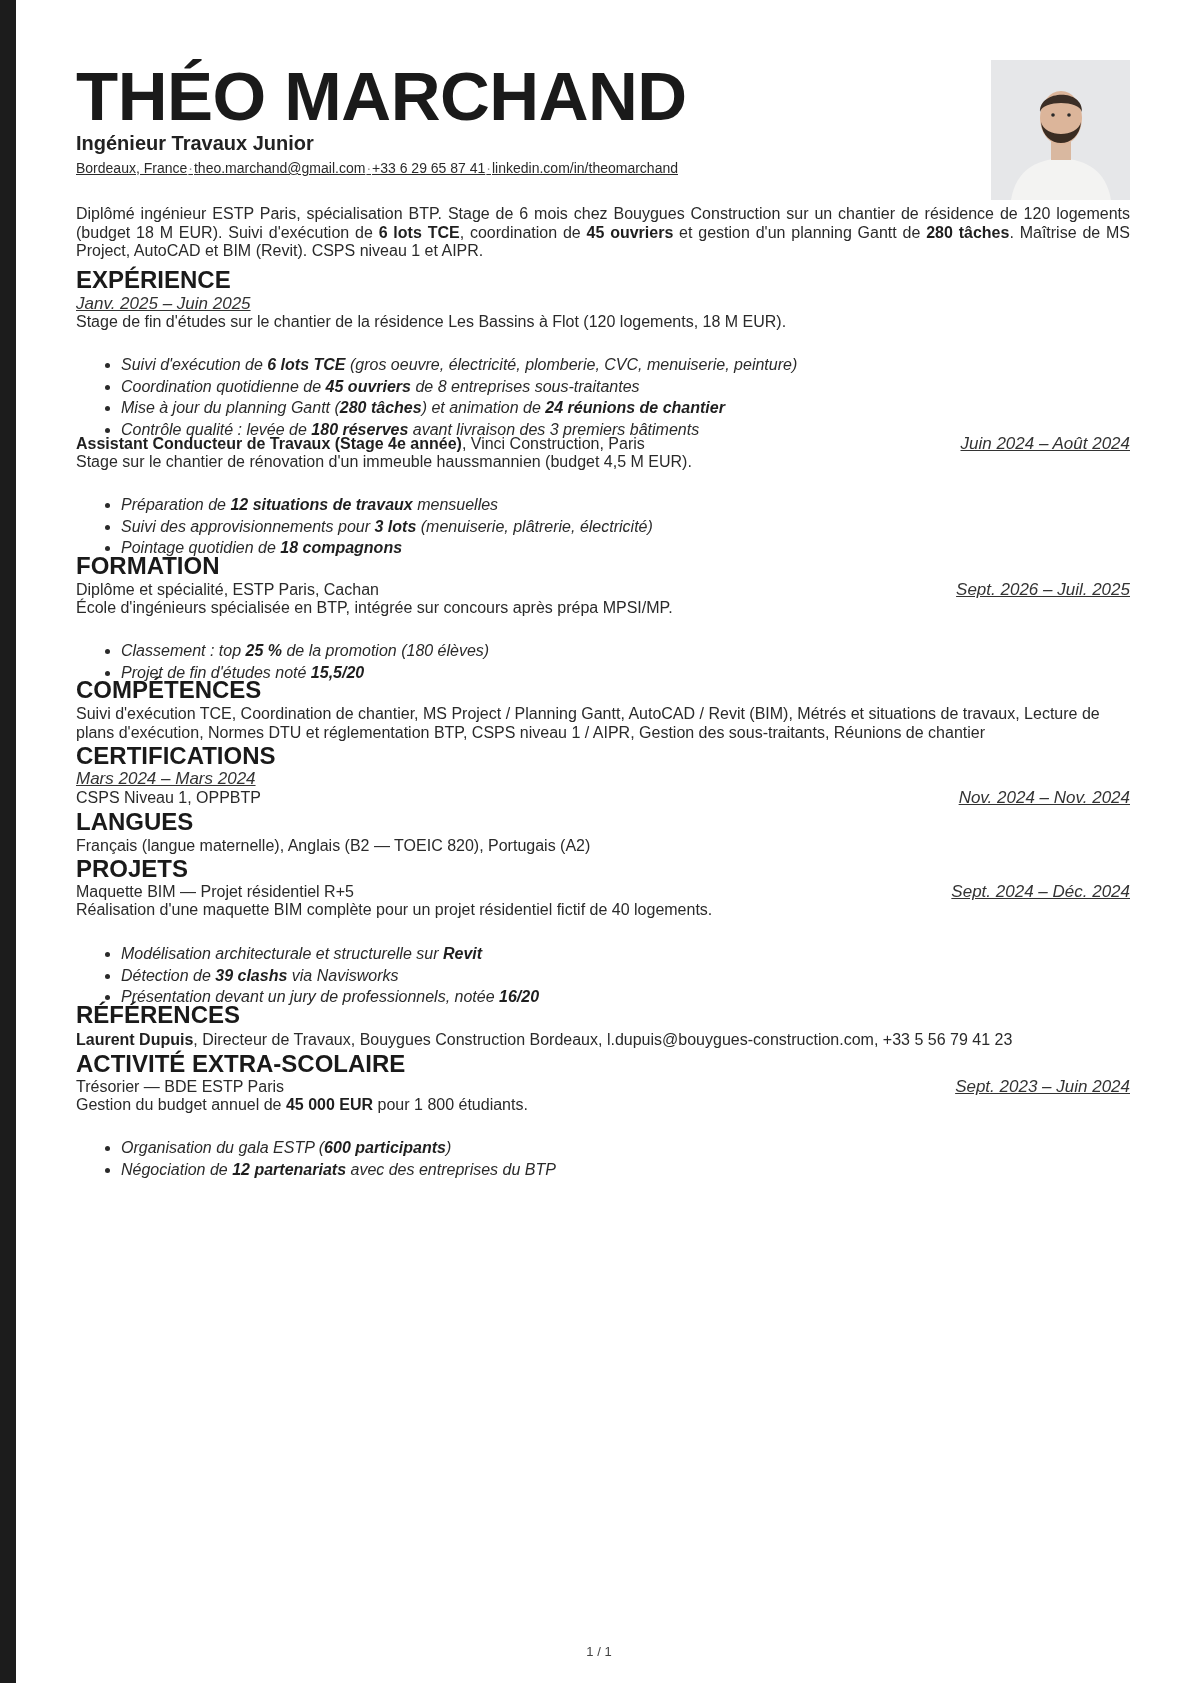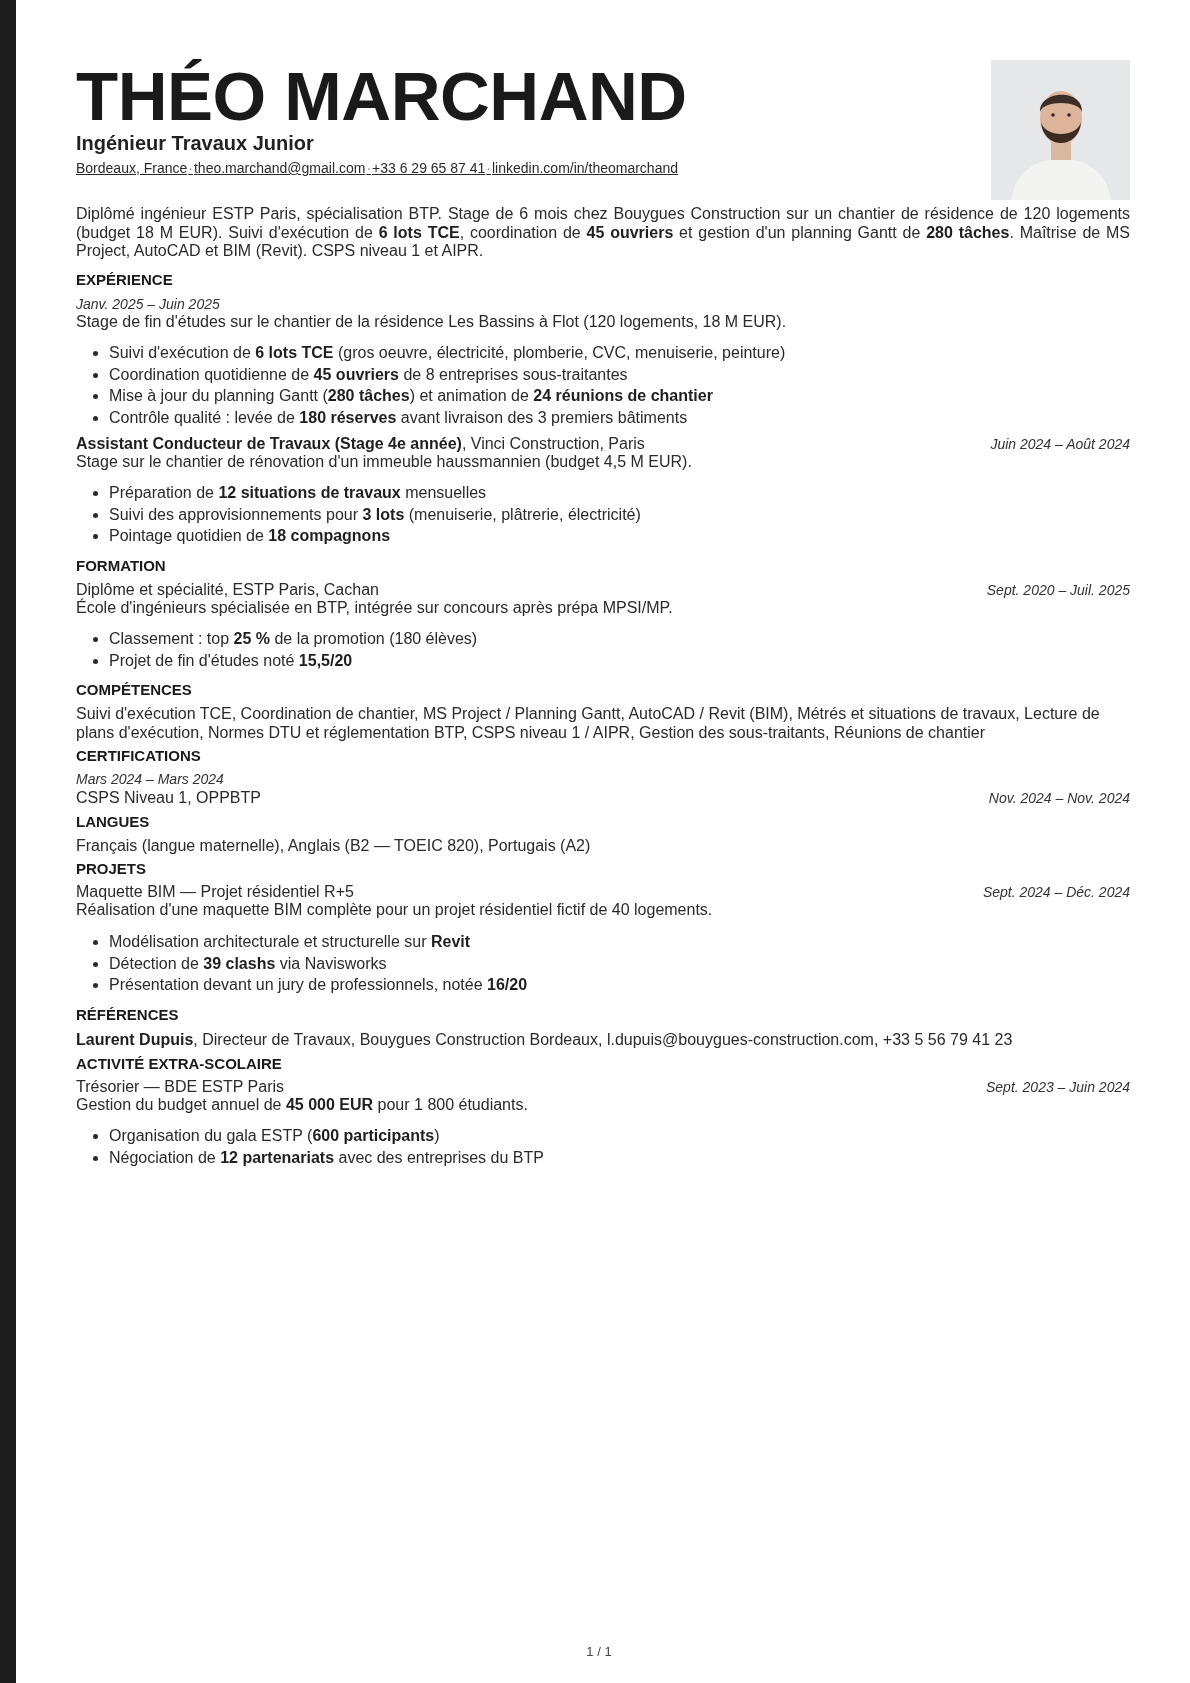--- a/index.html
+++ b/index.html
@@ -11,24 +11,24 @@
   .leftbar { position: absolute; left: 0; top: 0; width: 16px; height: 1683px; background: #1c1c1c; }
   .page { position: absolute; left: 76px; top: 0; width: 1054px; }
   .abs { position: absolute; left: 0; white-space: nowrap; }
   .name { font-size: 69px; font-weight: 700; letter-spacing: -0.5px; color: #1a1a1a; top: 62px; line-height: 70px; }
   .title { font-size: 20px; font-weight: 700; top: 131px; line-height: 24px; color: #222; }
   .contact { font-size: 14px; top: 159px; line-height: 18px; color: #2a2a2a; text-decoration: underline; }
   .contact .sep { color: #888; padding: 0 1px; }
   .photo { position: absolute; left: 991px; top: 60px; width: 139px; height: 140px; background: linear-gradient(180deg,#e4e5e7,#e9eaeb); overflow: hidden; }
   .body-txt { font-size: 16px; line-height: 18.5px; color: #2a2a2a; }
   .summary { top: 205px; width: 1054px; white-space: normal; text-align: justify; }
-  .h2 { font-size: 15px; font-weight: 700; color: #1a1a1a; line-height: 22px; }
+  .h2 { font-size: 24px; font-weight: 700; color: #1a1a1a; line-height: 22px; }
   .row { width: 1054px; display: flex; justify-content: space-between; }
-  .date { font-style: italic; font-size: 14px; color: #333; }
-  ul { margin: 0; padding-left: 33px; }
+  .date { font-style: italic; font-size: 17px; color: #333; text-decoration: underline; }
+  ul { margin: 12px; padding-left: 33px; font-style: italic; }
   li { font-size: 16px; line-height: 21.5px; color: #2a2a2a; }
   b { font-weight: 700; color: #1f1f1f; }
   .pagenum { position: absolute; left: 4px; width: 1190px; top: 1644px; text-align: center; font-size: 13px; color: #444; }
 </style>
 </head>
 <body>
 
 <div class="leftbar"></div>
 
 <div class="page">
@@ -60,21 +60,21 @@
   <div class="abs body-txt" style="top:453px">Stage sur le chantier de rénovation d'un immeuble haussmannien (budget 4,5 M EUR).</div>
   <ul class="abs" style="top:482px">
       <li><span>Préparation de </span><b>12 situations de travaux</b><span> mensuelles</span></li>
       <li><span>Suivi des approvisionnements pour </span><b>3 lots</b><span> (menuiserie, plâtrerie, électricité)</span></li>
       <li><span>Pointage quotidien de </span><b>18 compagnons</b></li>
     </ul>
 
   <div class="abs h2" style="top:555px">FORMATION</div>
   <div class="abs row body-txt" style="top:581px">
     <span>Diplôme et spécialité, ESTP Paris, Cachan</span>
-    <span class="date">Sept. 2020 – Juil. 2025</span>
+    <span class="date">Sept. 2026 – Juil. 2025</span>
   </div>
   <div class="abs body-txt" style="top:599px">École d'ingénieurs spécialisée en BTP, intégrée sur concours après prépa MPSI/MP.</div>
   <ul class="abs" style="top:628px">
       <li><span>Classement : top </span><b>25 %</b><span> de la promotion (180 élèves)</span></li>
       <li><span>Projet de fin d'études noté </span><b>15,5/20</b></li>
     </ul>
 
   <div class="abs h2" style="top:679px">COMPÉTENCES</div>
   <div class="abs body-txt" style="top:705px; width:1054px; white-space:normal;">Suivi d'exécution TCE, Coordination de chantier, MS Project / Planning Gantt, AutoCAD / Revit (BIM), Métrés et situations de travaux, Lecture de plans d'exécution, Normes DTU et réglementation BTP, CSPS niveau 1 / AIPR, Gestion des sous-traitants, Réunions de chantier</div>
 

